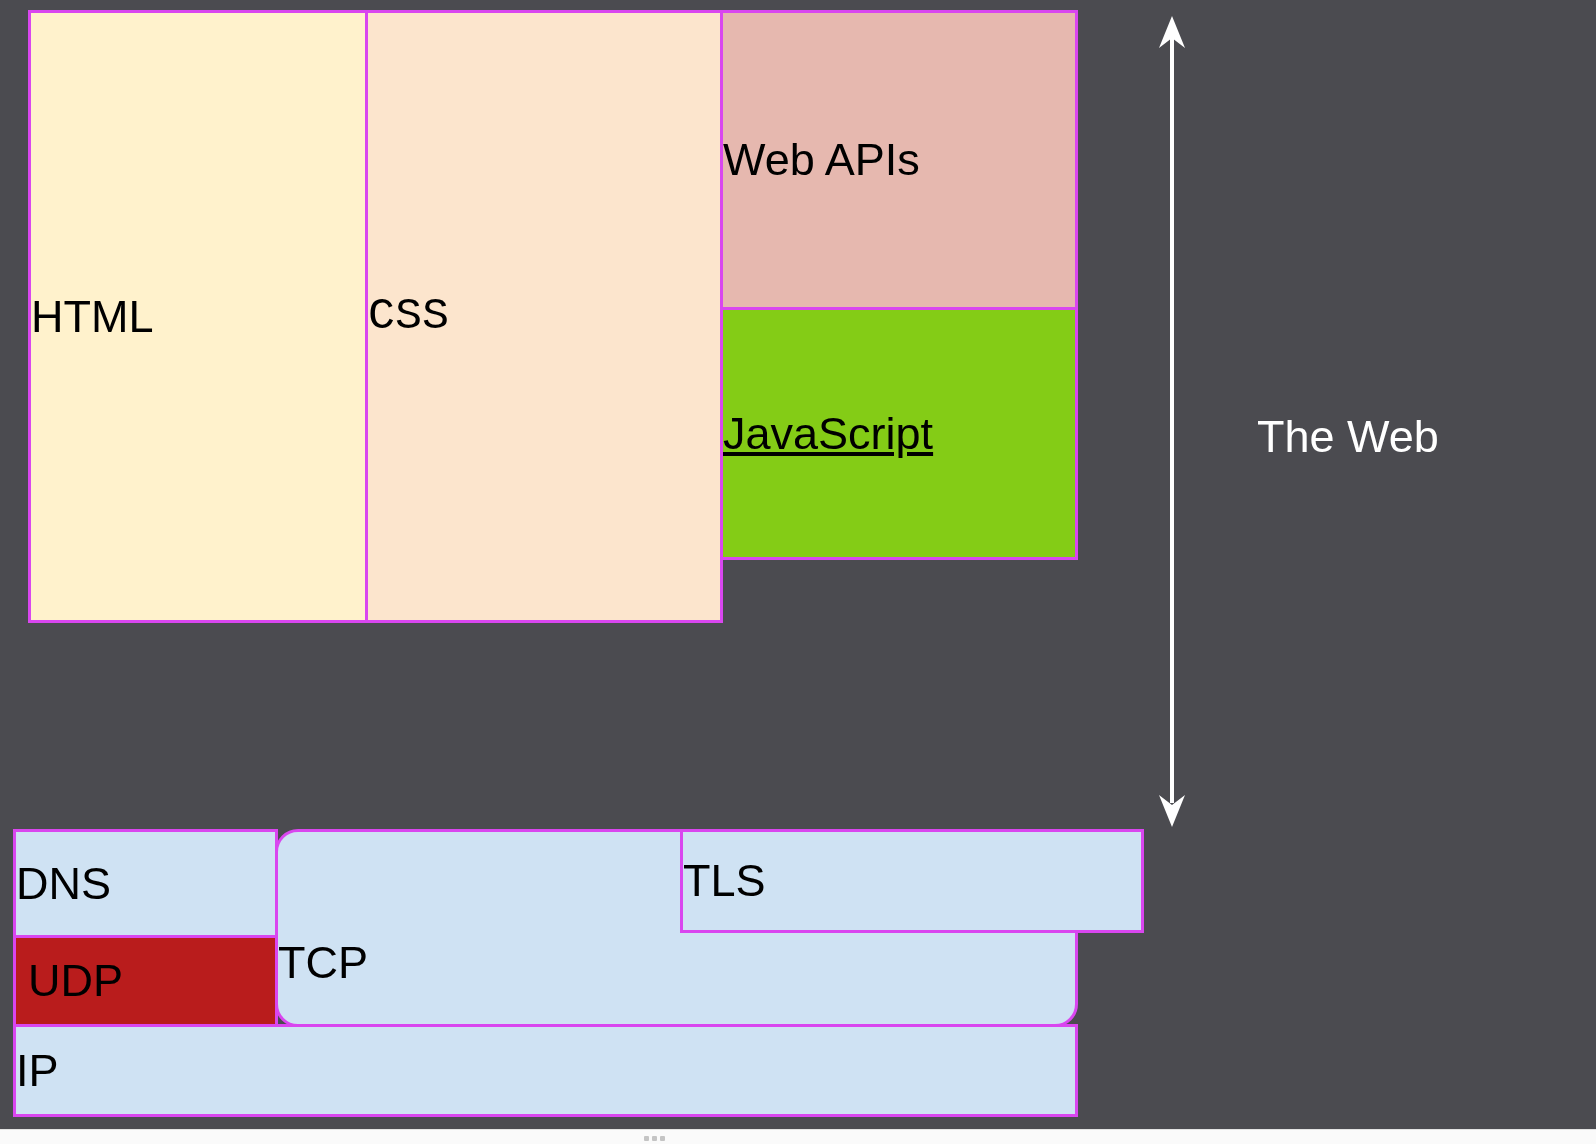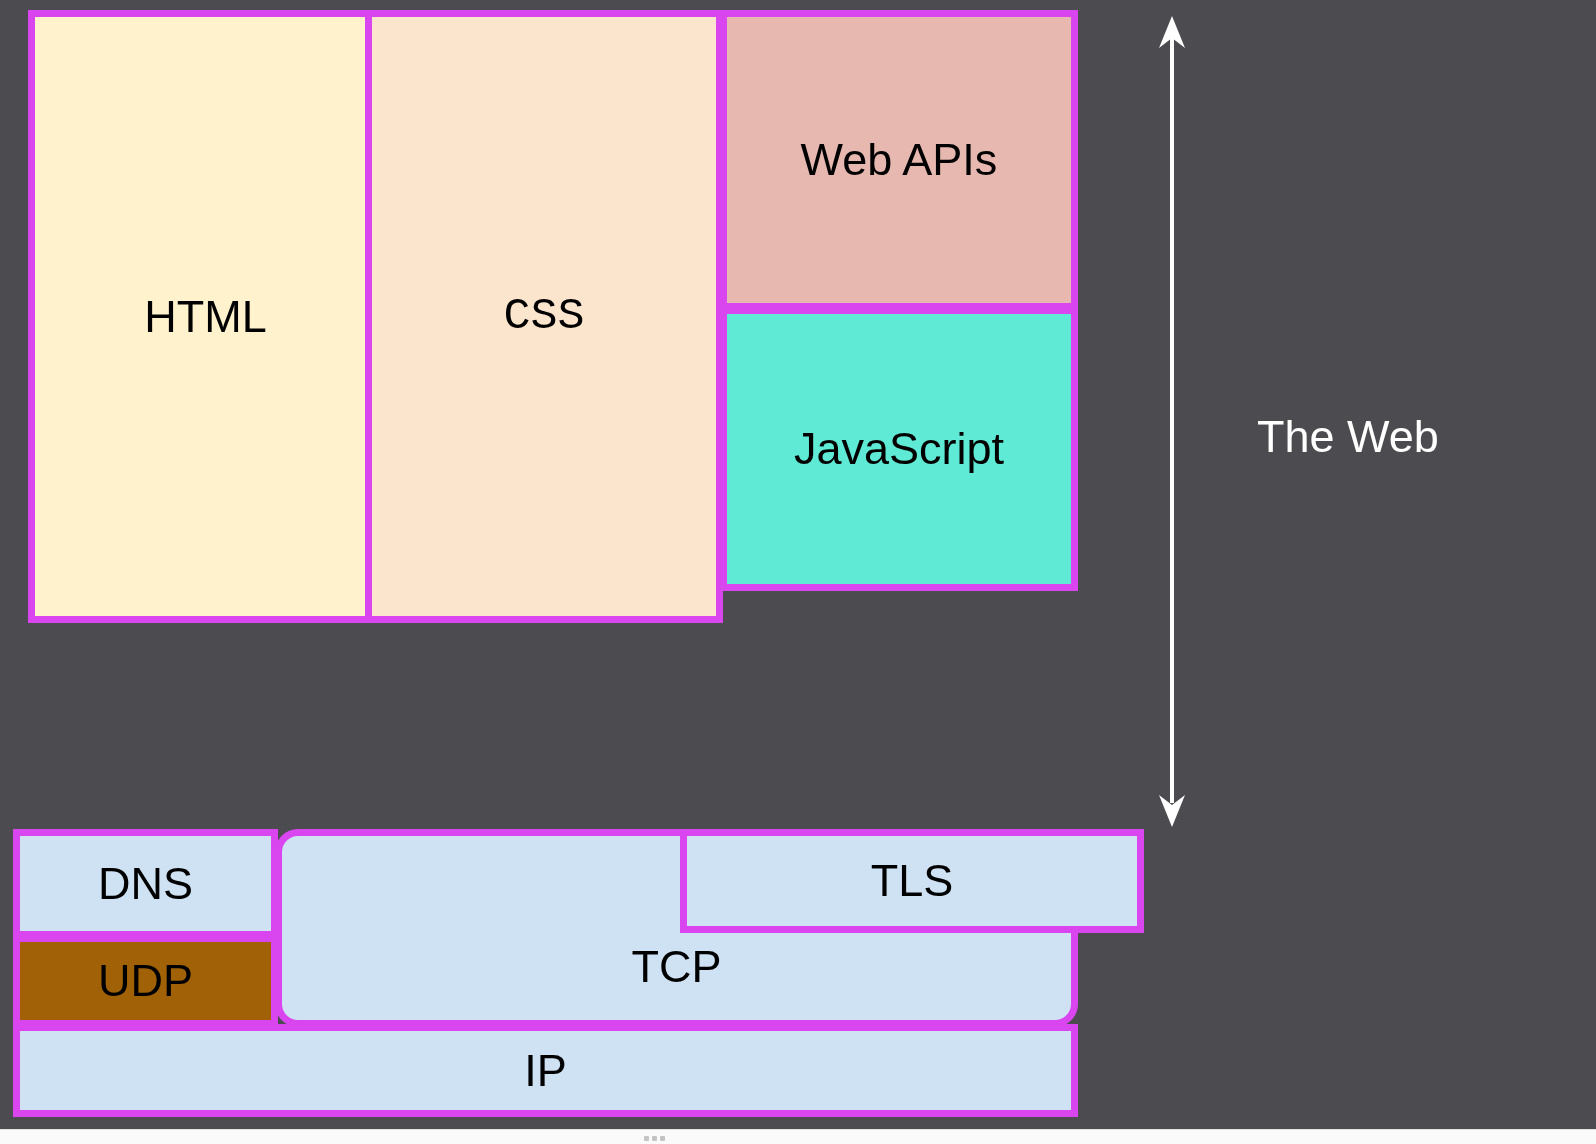--- a/index.html
+++ b/index.html
@@ -15,39 +15,38 @@
     font-family: "Liberation Sans", sans-serif;
   }
   .canvas {
     position: absolute;
     left: 0; top: 0;
     width: 1596px; height: 1144px;
   }
   .box {
     position: absolute;
     box-sizing: border-box;
-    border: 7px solid #d946ef;
+    border: 3px solid #d946ef;
     display: flex;
     align-items: center;
-    justify-content: center;
     font-size: 45px;
     line-height: 52px;
     color: #000;
   }
   
   .box-html   { left: 28px;  top: 10px;  width: 355px; height: 613px; background: #fff2cc; }
   .box-css    { left: 365px; top: 10px;  width: 358px; height: 613px; background: #fce5cd; font-family: Liberation Mono, monospace; }
   .box-webapis{ left: 720px; top: 10px;  width: 358px; height: 300px; background: #e6b8af; }
-  .box-js     { left: 720px; top: 307px; width: 358px; height: 284px; background: #5eead4; }
+  .box-js     { left: 720px; top: 307px; width: 358px; height: 253px; background: #84cc16; text-decoration: underline; }
   
   .box-http   { left: 13px;  top: 620px; width: 1065px; height: 212px; background: #ffffff; }
   .box-http .label { color: #ff0000; font-weight: bold; }
   
   .box-dns    { left: 13px;  top: 829px;  width: 265px;  height: 109px; background: #cfe2f3; }
-  .box-udp    { left: 13px;  top: 935px;  width: 265px;  height: 92px;  background: #a16207; }
+  .box-udp    { left: 13px;  top: 935px;  width: 265px;  height: 92px;  background: #b91c1c; padding-left: 12px; }
   .box-tcp    { left: 275px; top: 829px;  width: 803px;  height: 198px; background: #cfe2f3;
                 align-items: flex-start; padding-top: 105px; border-radius: 23px; }
   .box-tls    { left: 680px; top: 829px;  width: 464px;  height: 104px; background: #cfe2f3; }
   .box-ip     { left: 13px;  top: 1024px; width: 1065px; height: 93px;  background: #cfe2f3; }
 
   .side-label {
     position: absolute;
     left: 1257px;
     top: 411px;
     width: 320px;

